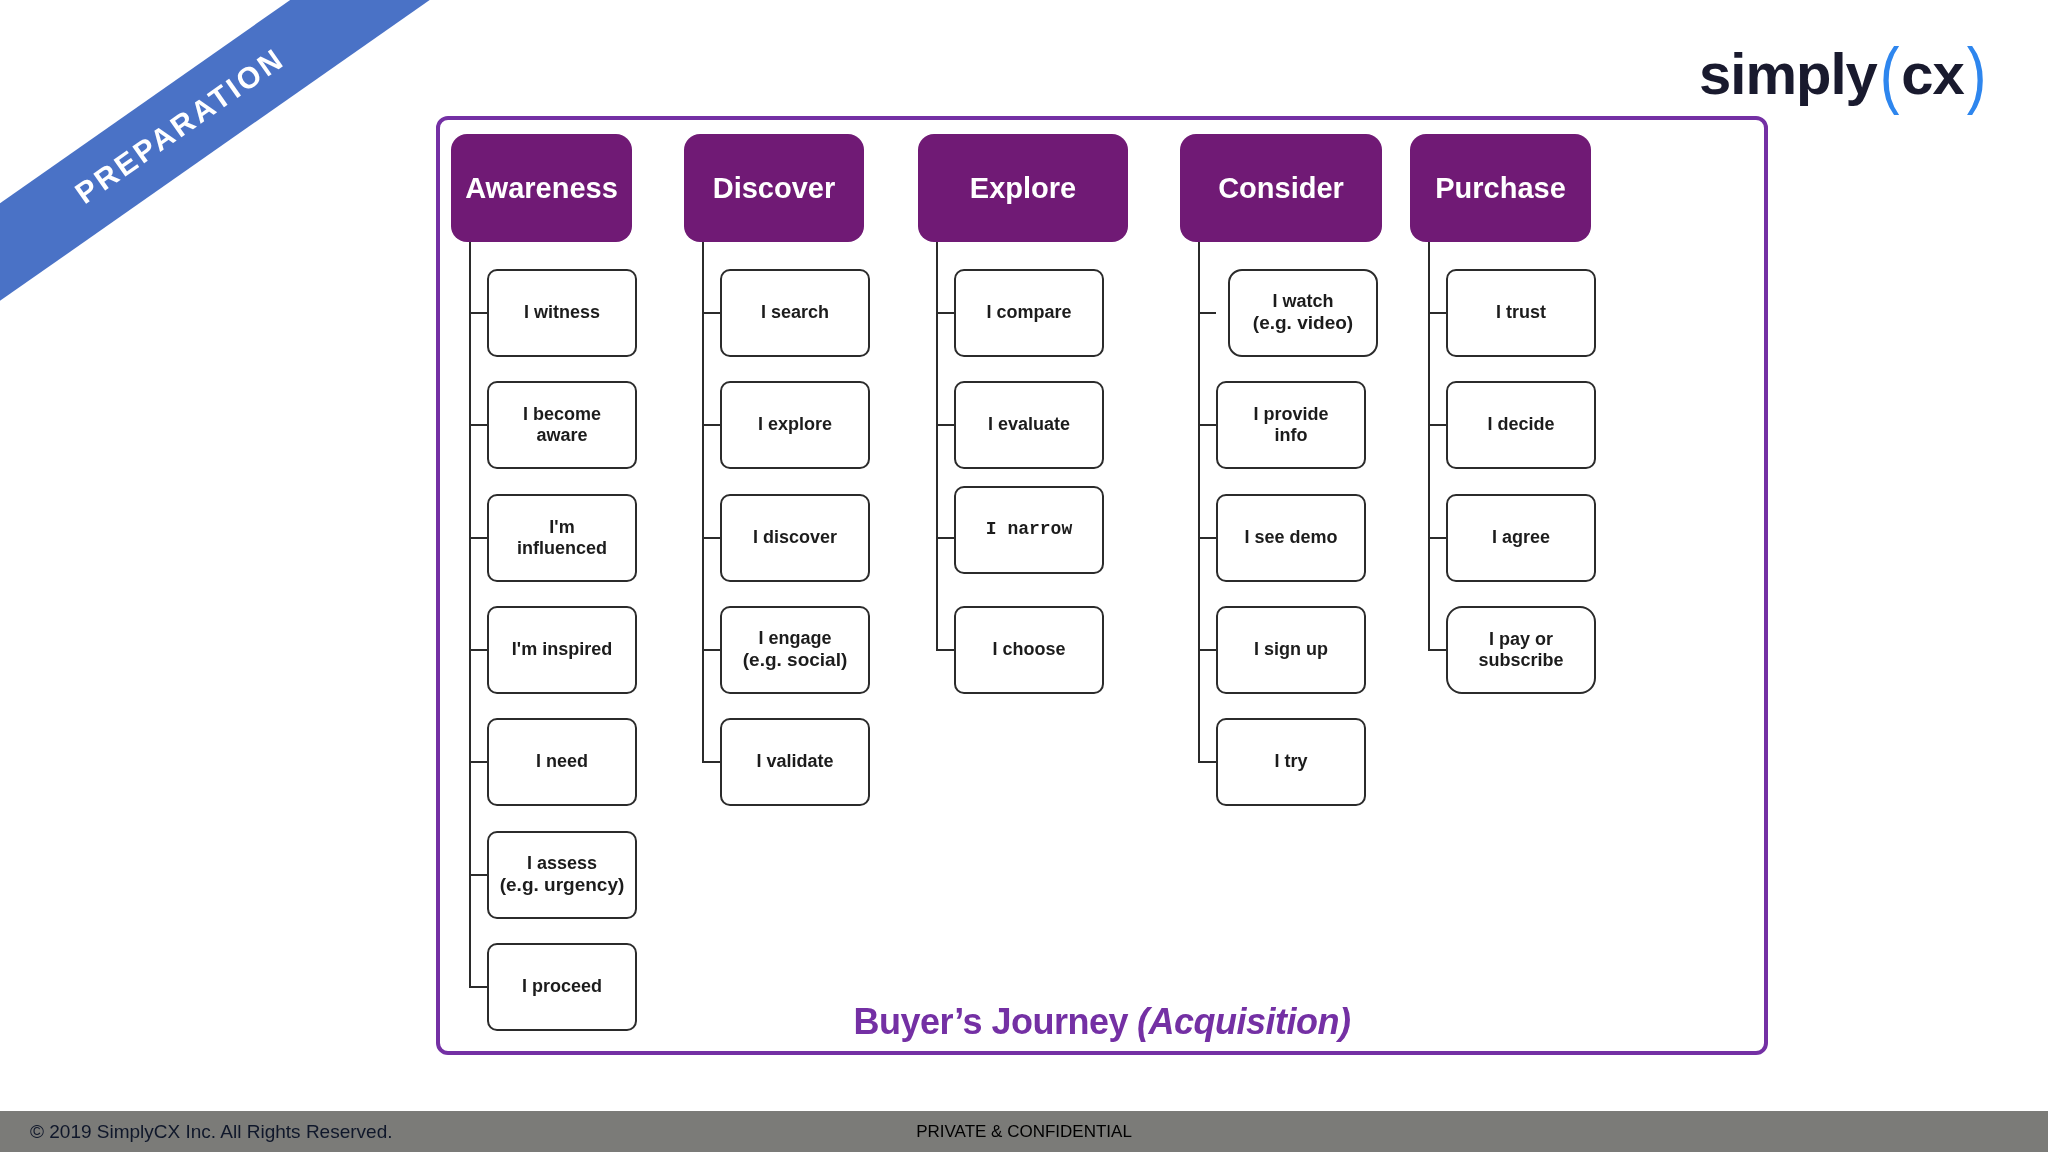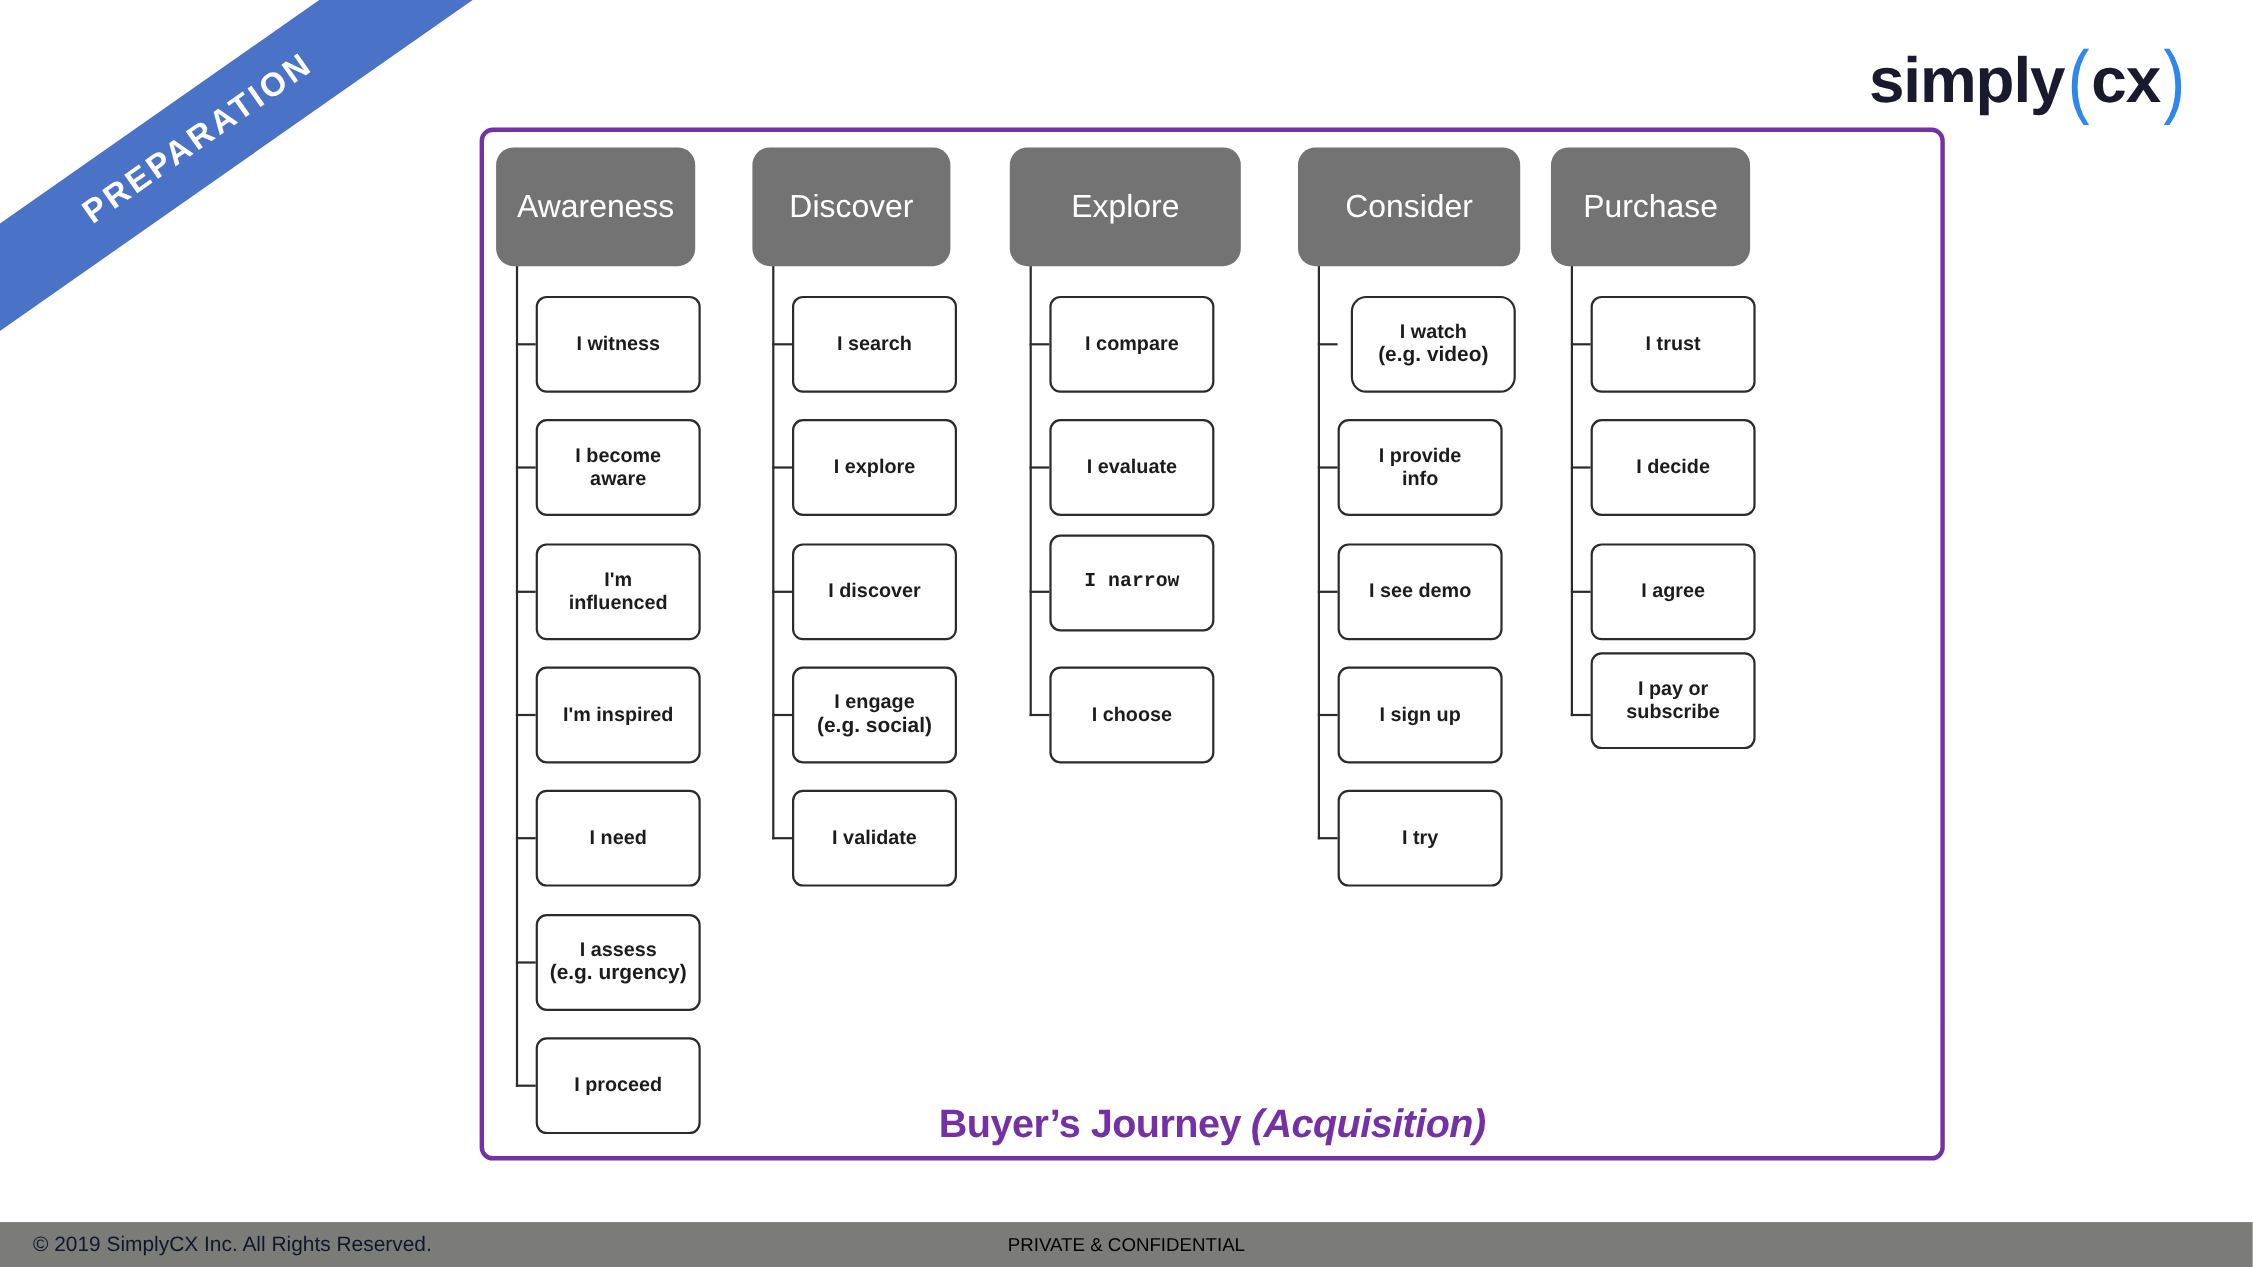--- a/index.html
+++ b/index.html
@@ -28,23 +28,23 @@
   
   .journey-container{
     position:absolute;left:436px;top:116px;width:1332px;height:939px;
     border:4px solid #7430a4;border-radius:12px;box-sizing:border-box;
     background:transparent;
   }
   
   .stage-column{position:absolute;}
   .stage-header{
     position:absolute;left:0;top:0;height:108px;
-    background:#737373;border-radius:16px;
+    background:#701a75;border-radius:16px;
     display:flex;align-items:center;justify-content:center;
-    color:#ffffff;font-weight:normal;font-size:29px;z-index:2;
+    color:#ffffff;font-weight:bold;font-size:29px;z-index:2;
   }
   .connector-trunk{
     position:absolute;width:2px;background:#2b2b2b;z-index:1;
   }
   .connector-stub{
     position:absolute;height:2px;width:18px;background:#2b2b2b;z-index:1;
   }
   .step-box{
     position:absolute;width:150px;height:88px;box-sizing:border-box;
     background:#ffffff;border:2px solid #2b2b2b;border-radius:10px;
@@ -207,21 +207,21 @@
       </div>
       <div class="connector-stub" style="left: 18px; top: 290px;"></div>
       <div class="step-box" style="left: 36px; top: 247px;">
         <div class="step-line">I decide</div>
       </div>
       <div class="connector-stub" style="left: 18px; top: 403px;"></div>
       <div class="step-box" style="left: 36px; top: 360px;">
         <div class="step-line">I agree</div>
       </div>
       <div class="connector-stub" style="left: 18px; top: 515px;"></div>
-      <div class="step-box" style="left: 36px; top: 459px;">
+      <div class="step-box" style="left: 36px; top: 472px; border-radius: 16px;">
         <div class="step-line">I pay or</div>
         <div class="step-line">subscribe</div>
       </div>
     </div>
   </div>
 
 <div class="footer-bar">
   <span class="copyright">© 2019 SimplyCX Inc. All Rights Reserved.</span>
   <span class="confidential">PRIVATE &amp; CONFIDENTIAL</span>
 </div>

